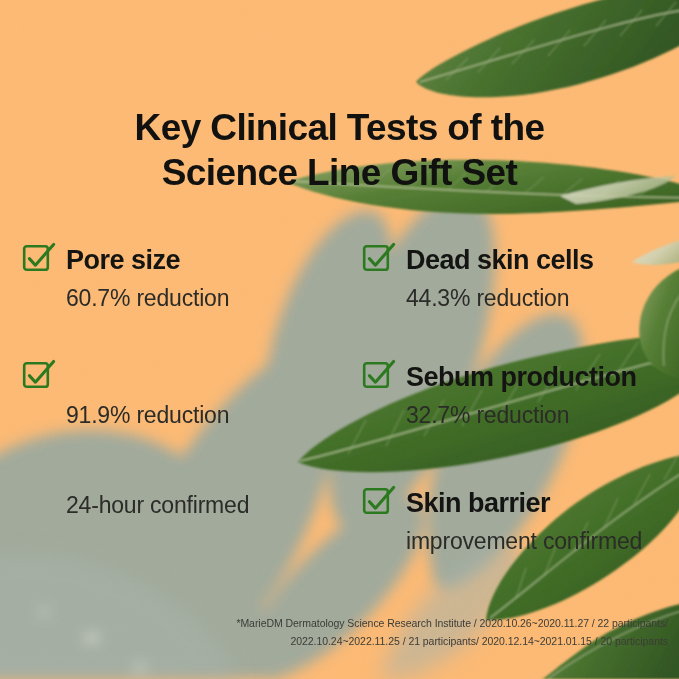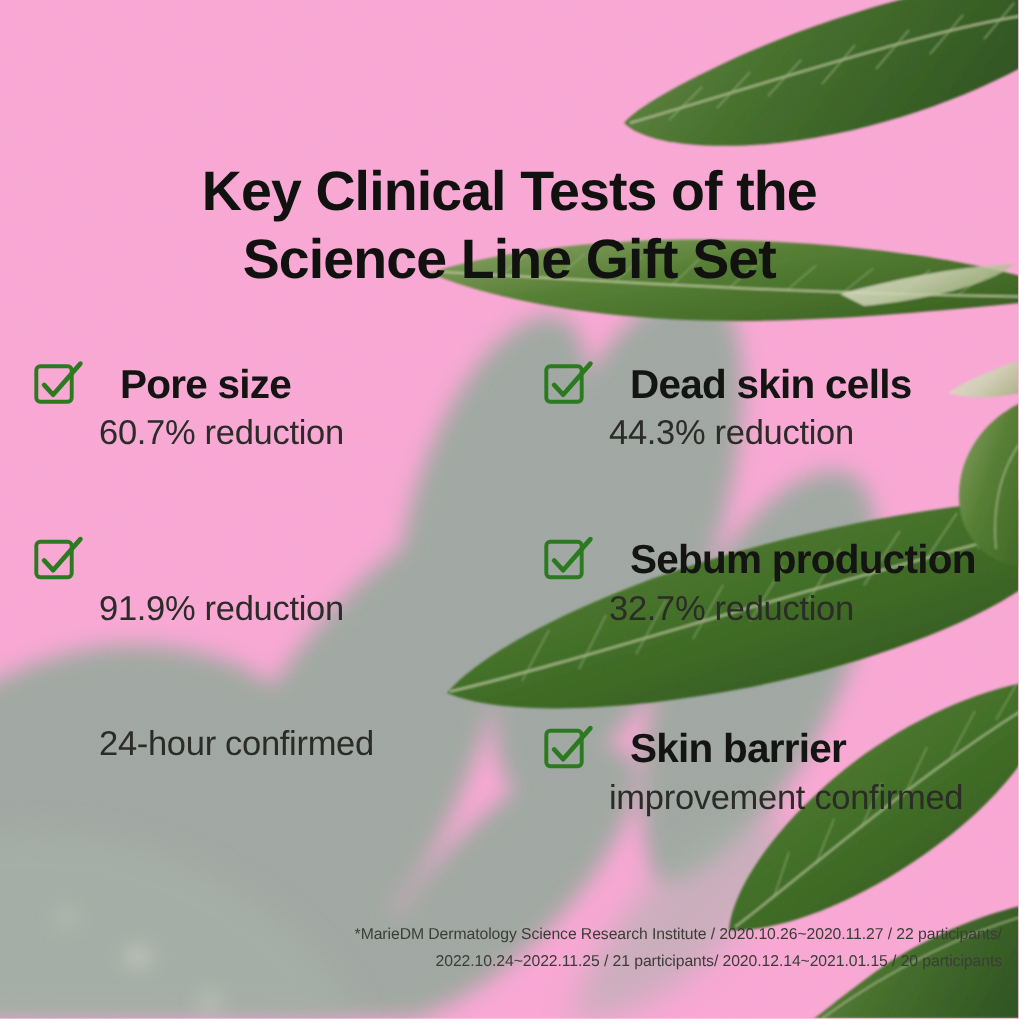--- a/index.html
+++ b/index.html
@@ -13,21 +13,21 @@
     overflow: hidden;
     font-family: "Liberation Sans", sans-serif;
     background: #f5f3e9;
   }
 
   #poster {
     position: relative;
     width: 679px;
     height: 679px;
     overflow: hidden;
-    background: #f9a8d4;
+    background: #fdba74;
   }
 
   
   .bg-layer {
     position: absolute;
     inset: 0;
     width: 679px;
     height: 679px;
     pointer-events: none;
   }
@@ -70,42 +70,42 @@
     width: 330px;
   }
   .check-item.col-1 { left: 22px; }
   .check-item.col-2 { left: 362px; }
   .check-item.row-1 { top: 0px; }
   .check-item.row-2 { top: 117px; }
   .check-item.row-3 { top: 243px; }
 
   .check-head {
     display: flex;
-    align-items: center;
-    gap: 24px;
+    align-items: flex-end;
+    gap: 10px;
     height: 36px;
   }
   .check-box {
     flex: 0 0 auto;
     width: 34px;
     height: 32px;
     display: block;
     overflow: visible;
   }
   .check-title {
     color: #141413;
     font-size: 27px;
     font-weight: bold;
     letter-spacing: -0.5px;
     white-space: nowrap;
     line-height: 1;
   }
   .check-sub {
     margin-left: 44px;
-    margin-top: 2px;
+    margin-top: 12px;
     color: #2b2b28;
     font-size: 23px;
     font-weight: normal;
     letter-spacing: -0.2px;
     white-space: nowrap;
     line-height: 1.1;
   }
 
   #footnote {
     position: absolute;

